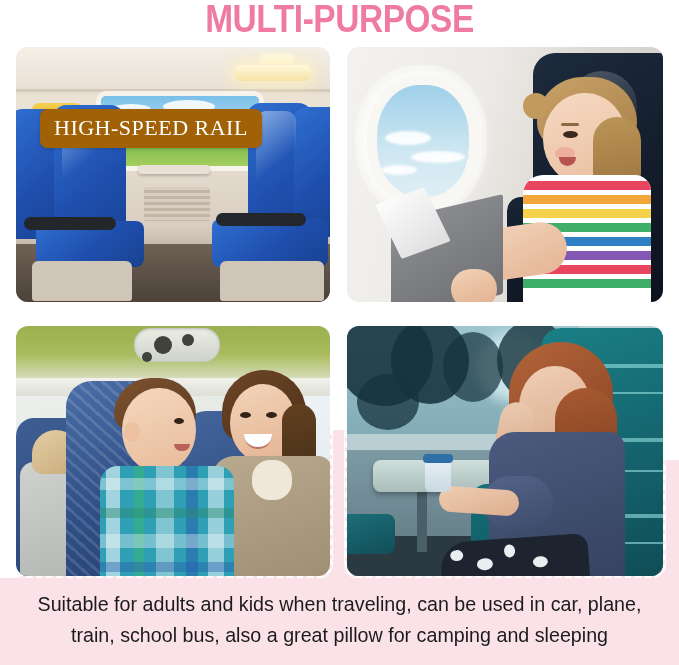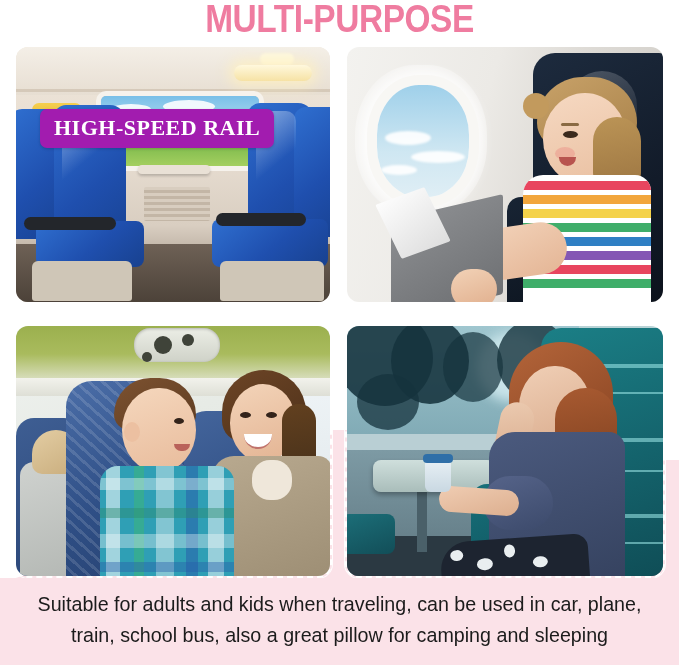--- a/index.html
+++ b/index.html
@@ -56,24 +56,24 @@
   #panel-plane {left:345px;top:45px;  width:320px; height:259px;}
   #panel-bus   {left:14px; top:324px; width:318px; height:254px;}
   #panel-train {left:345px;top:324px; width:320px; height:254px;}
 
   .photo{position:absolute;inset:0;overflow:hidden;}
 
   
   .badge{
     position:absolute;
     z-index:5;
-    background:#a21caf;
+    background:#a16207;
     color:#ffffff;
     font-family:"Liberation Serif",serif;
-    font-weight:bold;
+    font-weight:normal;
     border-radius:7px;
     letter-spacing:0.5px;
     text-align:right;
     white-space:nowrap;
     line-height:1;
     box-shadow:0 1px 3px rgba(0,0,0,.18);
   }
   #badge-rail  {left:24px; top:62px;  padding:8px 14px 9px; font-size:22px;}
 
   

